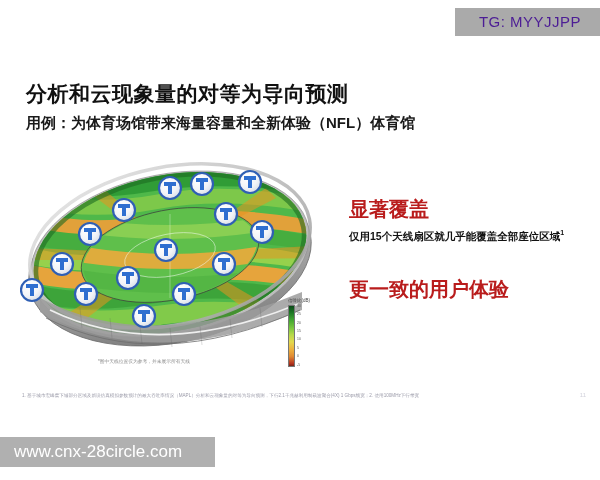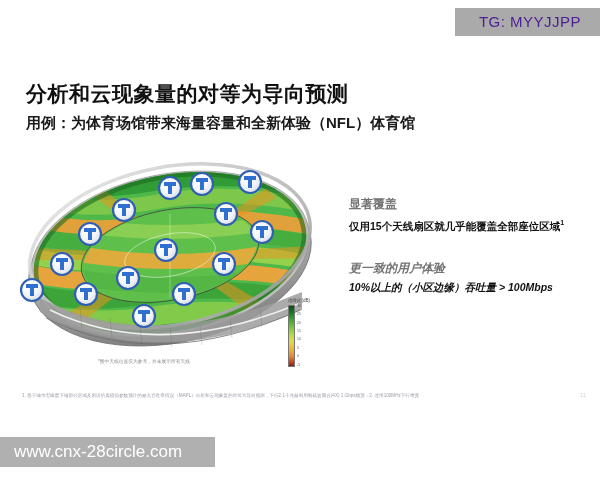--- a/index.html
+++ b/index.html
@@ -61,36 +61,36 @@
     top: 114px;
     font-size: 15px;
     font-weight: bold;
     color: #1a1a1a;
     white-space: nowrap;
   }
 
   
   .callout { position: absolute; }
   .callout-head {
-    font-size: 12px;
+    font-size: 20px;
     font-weight: bold;
-    color: #737373;
+    color: #b91c1c;
     white-space: nowrap;
     margin-bottom: 3px;
   }
   .callout-line {
     font-size: 10.5px;
     font-weight: bold;
     color: #111111;
     white-space: nowrap;
     line-height: 14px;
   }
   .callout-line sup { font-size: 7px; }
   #coverage-callout { left: 349px; top: 196px; }
-  #experience-callout { left: 349px; top: 260px; font-style: italic; }
+  #experience-callout { left: 349px; top: 276px; }
 
   
   .figure {
     position: absolute;
     left: 20px;
     top: 158px;
     width: 320px;
     height: 215px;
   }
   .stadium-wrap {
@@ -352,19 +352,18 @@
 
 <div class="callout" id="coverage-callout">
   <div class="callout-head">显著覆盖</div>
   <div class="callout-line">
     <span>仅用15个天线扇区就几乎能覆盖全部座位区域</span><sup>1</sup>
   </div>
 </div>
 
 <div class="callout" id="experience-callout">
   <div class="callout-head">更一致的用户体验</div>
-  <div class="callout-line">10%以上的（小区边缘）吞吐量 &gt; 100Mbps</div>
 </div>
 
 <div class="footnote">1. 基于城市宏蜂窝下城部分区域及新设仿真模拟参数预计的最大吞吐率情况（MAPL）分析和云现象量的对等为导向预测，下行2.1千兆赫利用制载波聚合(4X) 1 Gbps频宽；2. 使用100MHz下行带宽</div>
 <div class="page-num">11</div>
 
 <div class="wm-bottom">www.cnx-28circle.com</div>
 
 </body></html>

